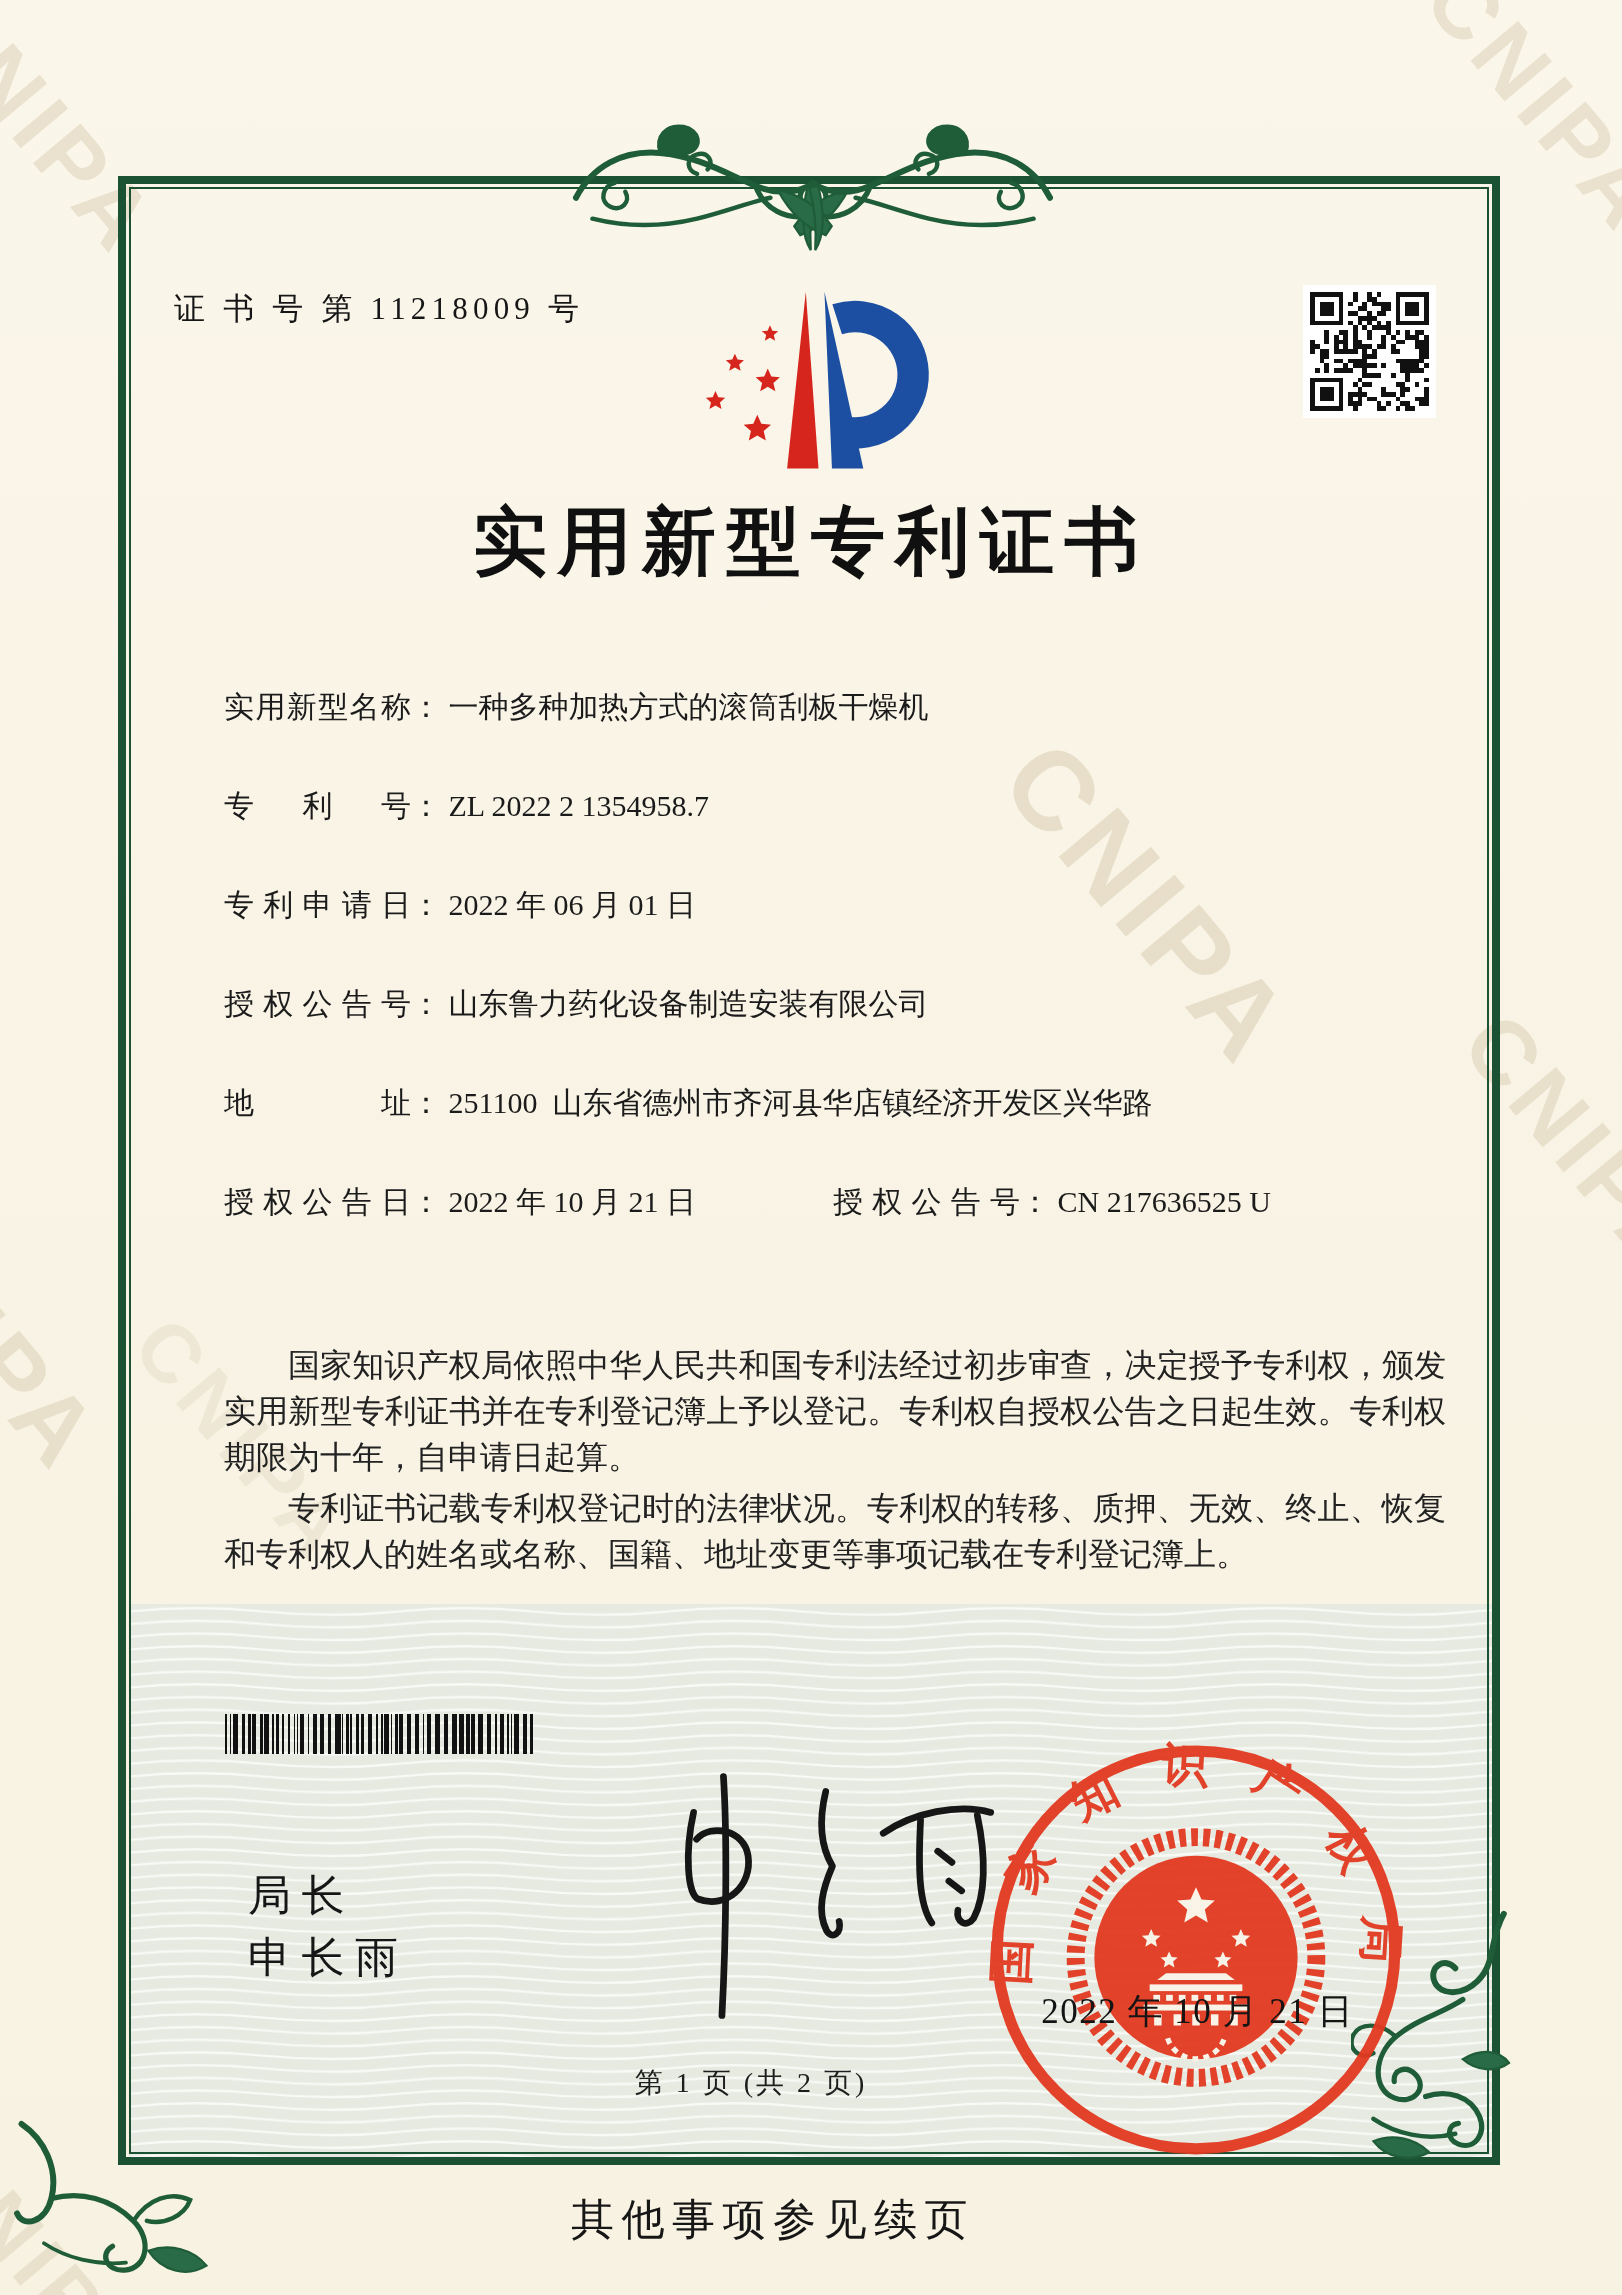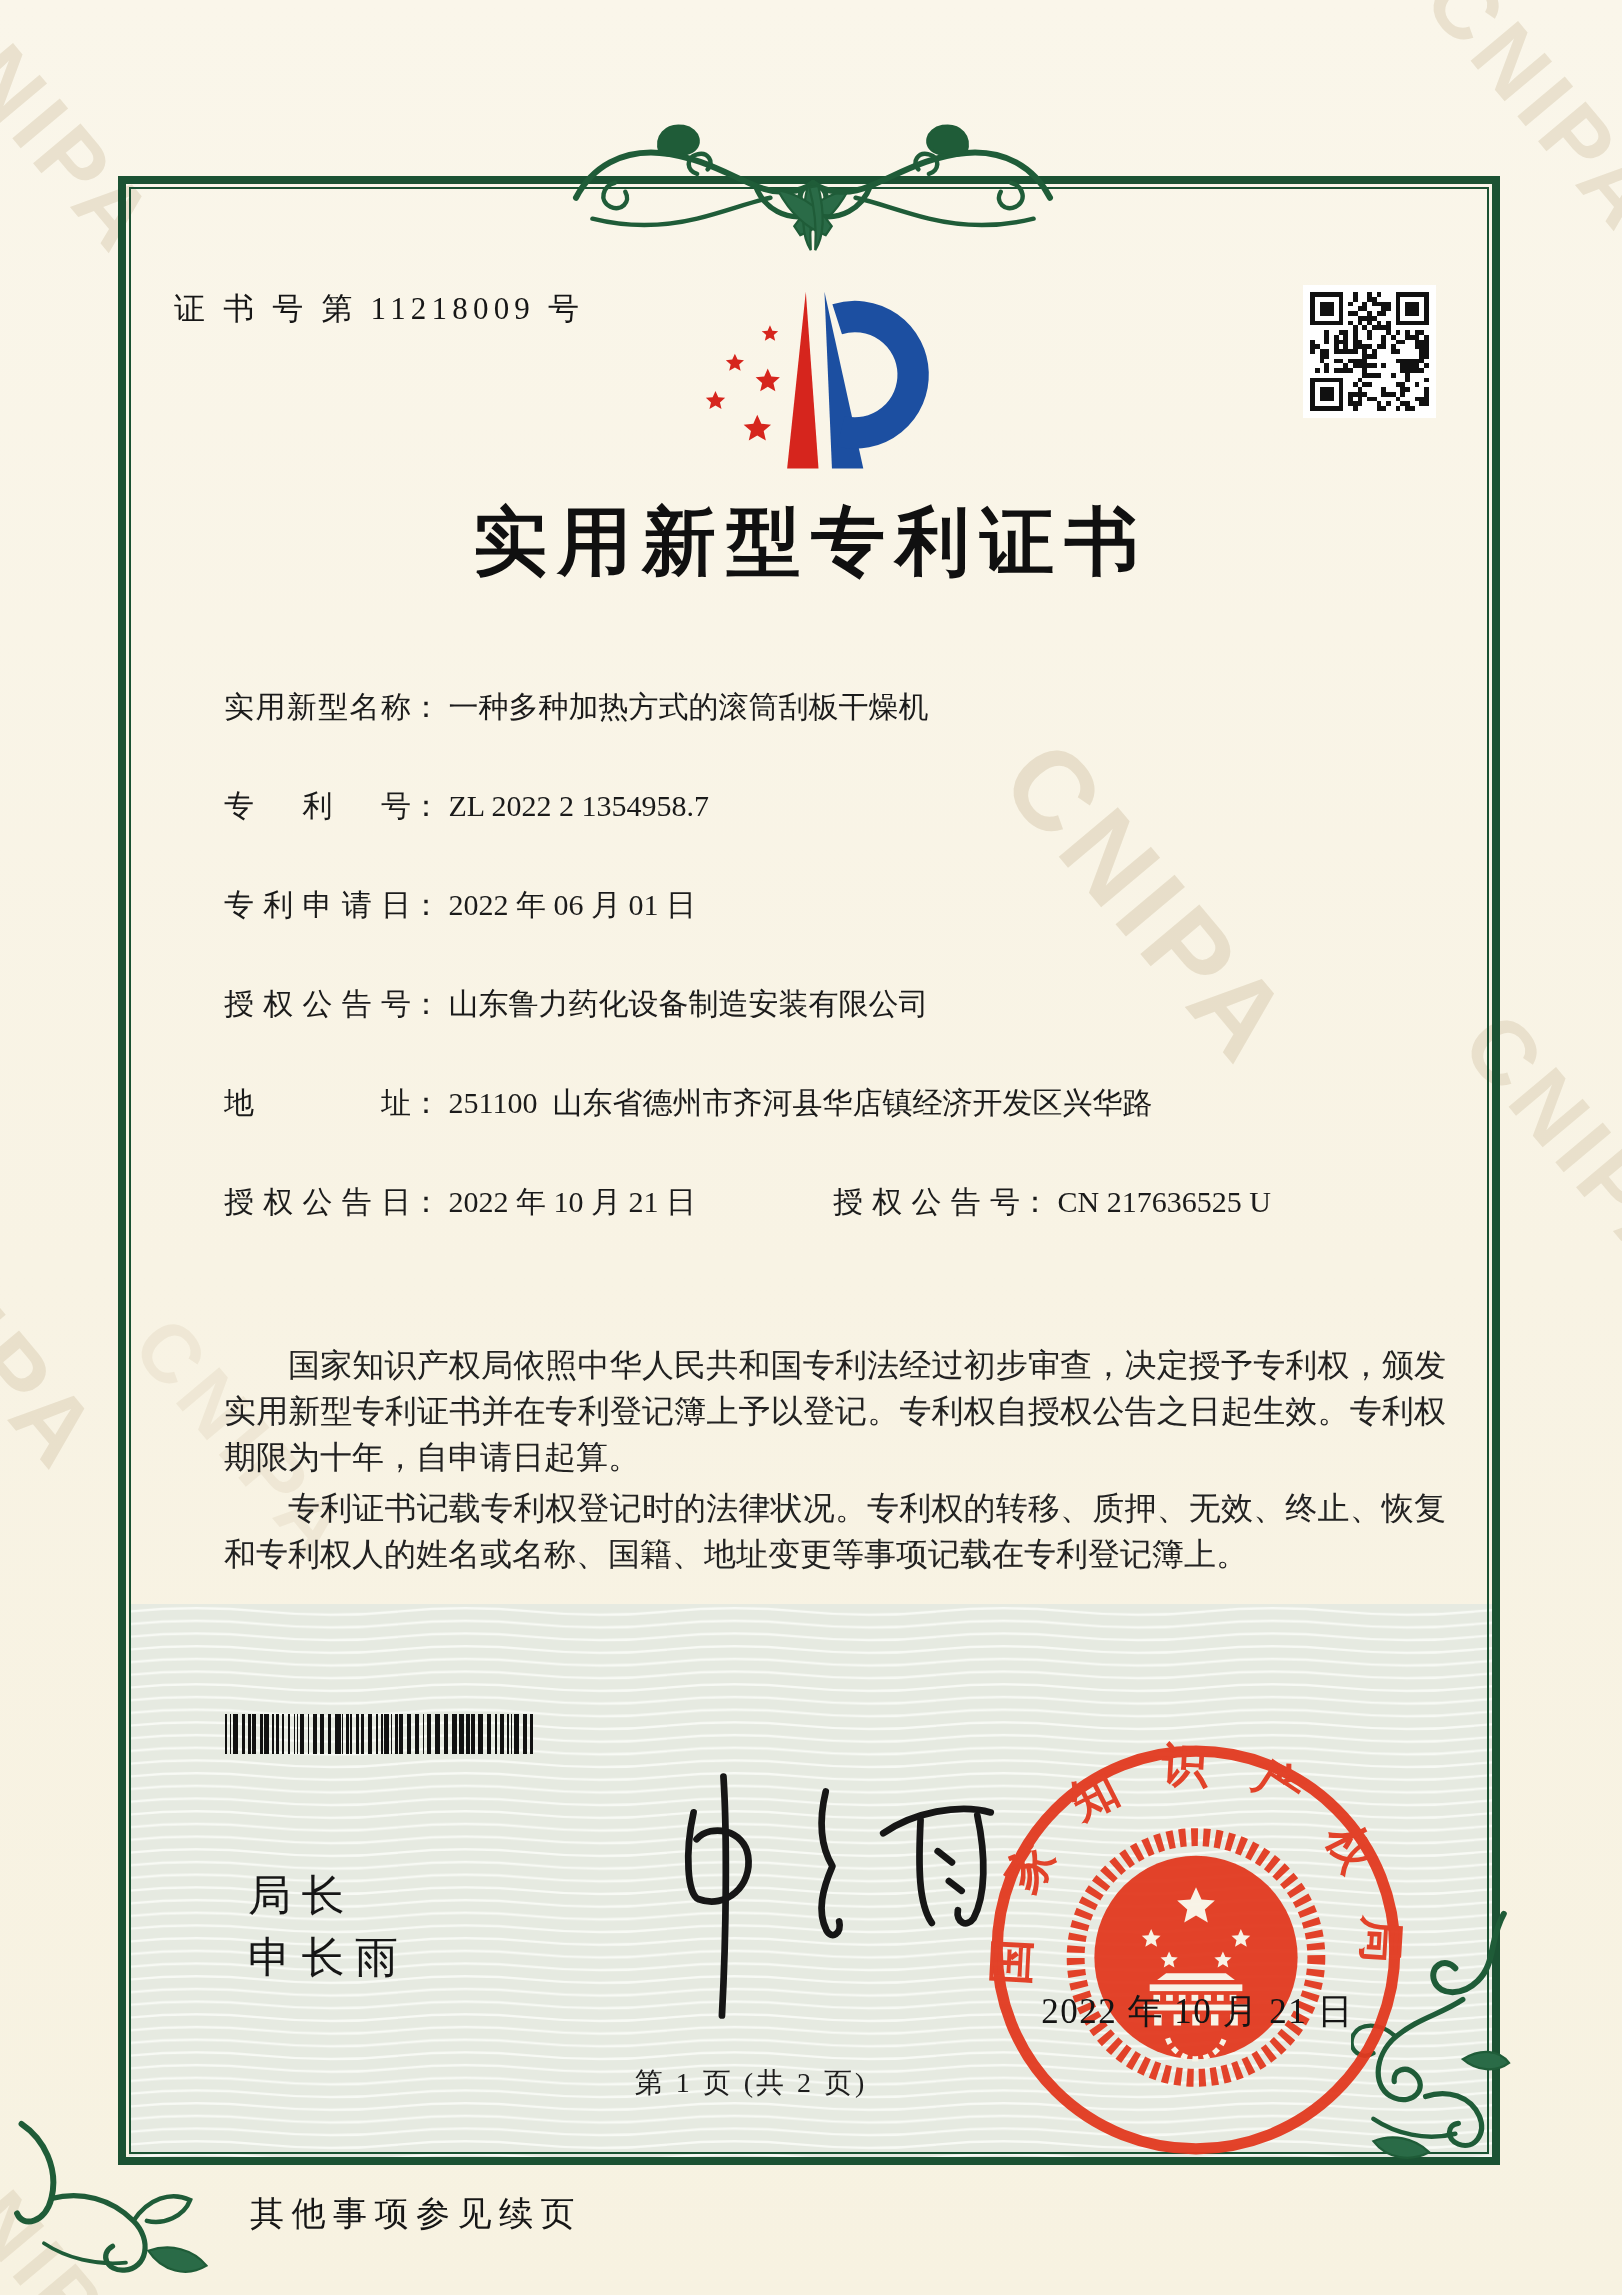--- a/index.html
+++ b/index.html
@@ -65,22 +65,22 @@
 
   .seal{position:absolute;left:977px;top:1731px;width:438px;height:438px;z-index:6;
         opacity:.95;}
   .sealtxt{font-size:62px;font-weight:700;letter-spacing:56px;fill:#e23a20;
            font-family:"Liberation Serif","DejaVu Serif",serif;}
   .sealdate{position:absolute;left:994px;top:1988px;width:407px;text-align:center;z-index:7;
             font-size:35px;color:#141414;letter-spacing:1.5px;white-space:pre;}
 
   .pagefoot{position:absolute;left:224px;top:2064px;width:1054px;text-align:center;z-index:6;
             font-size:28px;color:#1d1d1d;letter-spacing:3px;white-space:pre;}
-  .contnote{position:absolute;left:250px;top:2191px;width:1046px;text-align:left;z-index:6;
-            font-size:34px;color:#161616;letter-spacing:7.5px;}
+  .contnote{position:absolute;left:250px;top:2191px;width:1046px;text-align:center;z-index:6;
+            font-size:43px;color:#161616;letter-spacing:7.5px;}
 </style>
 </head>
 <body>
 
 <div class="page">
 
   <div class="wm wm1">CNIPA</div>
   <div class="wm wm2">CNIPA</div>
   <div class="wm wm3">CNIPA</div>
   <div class="wm wm4">CNIPA</div>

